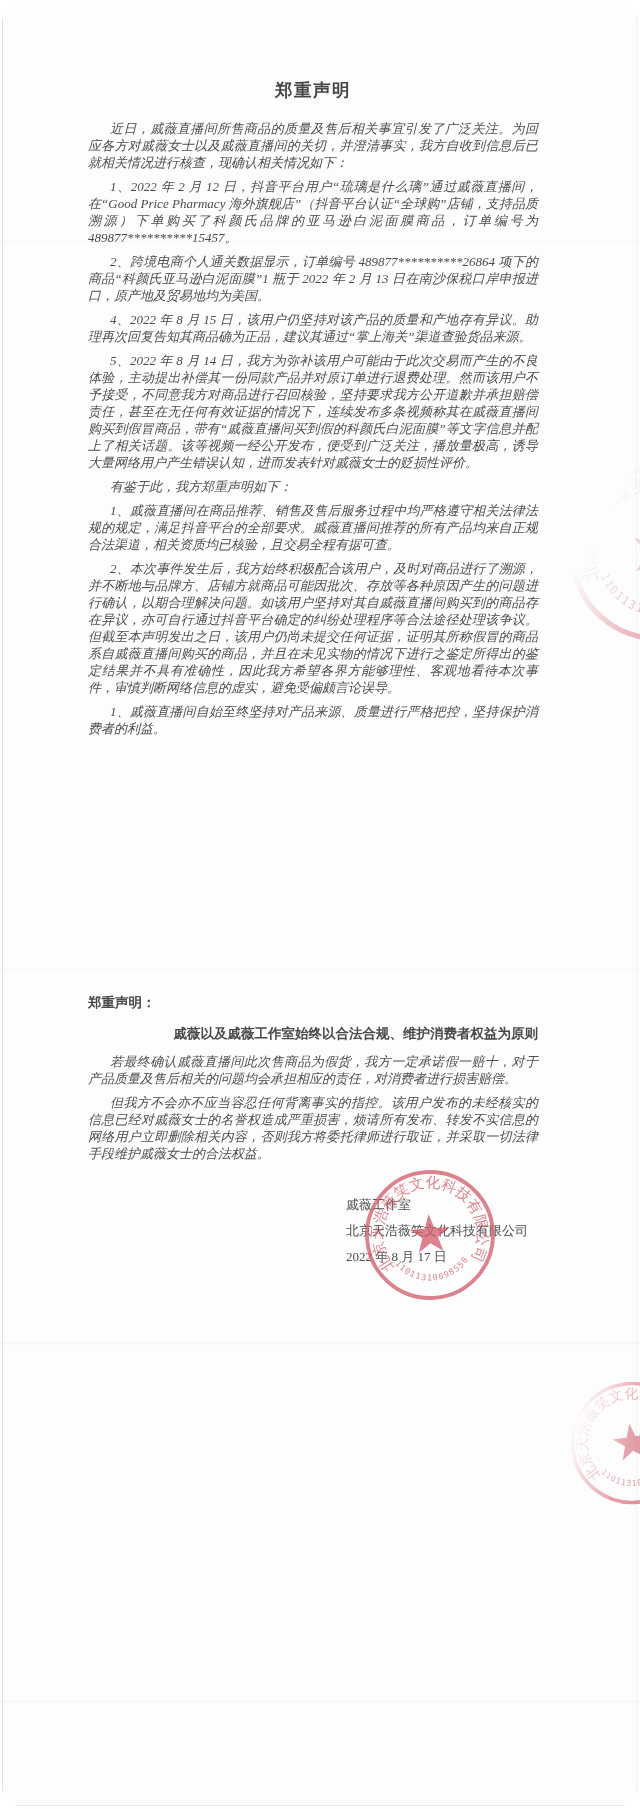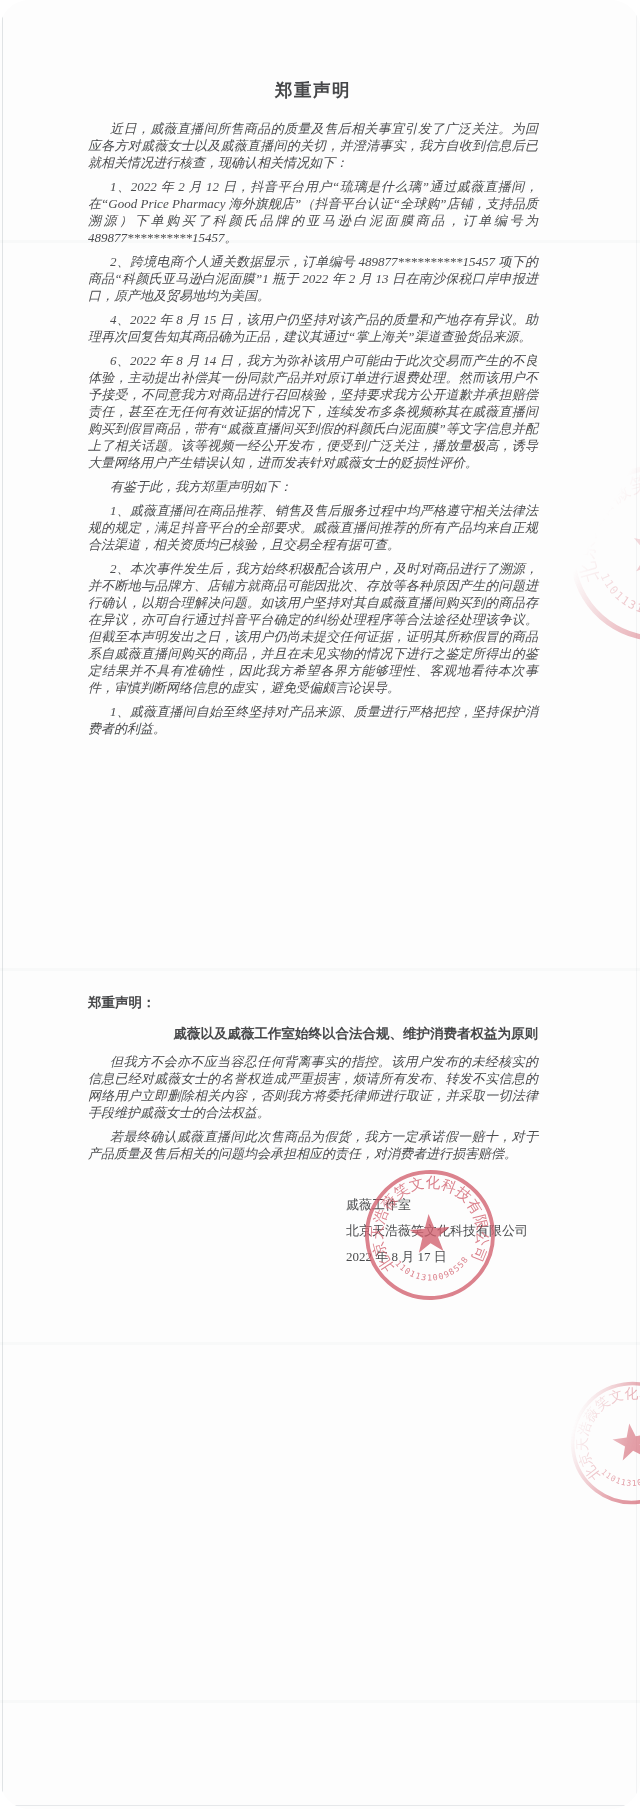--- a/index.html
+++ b/index.html
@@ -62,34 +62,34 @@
   <div class="streak s1"></div>
   <div class="streak s2"></div>
   <div class="streak s3"></div>
   <div class="streak s4"></div>
 
   <div class="doc-title">郑重声明</div>
 
   <div class="doc-body">
     <p>近日，戚薇直播间所售商品的质量及售后相关事宜引发了广泛关注。为回应各方对戚薇女士以及戚薇直播间的关切，并澄清事实，我方自收到信息后已就相关情况进行核查，现确认相关情况如下：</p>
     <p>1、2022 年 2 月 12 日，抖音平台用户“琉璃是什么璃”通过戚薇直播间，在“Good Price Pharmacy 海外旗舰店”（抖音平台认证“全球购”店铺，支持品质溯源）下单购买了科颜氏品牌的亚马逊白泥面膜商品，订单编号为 489877**********15457。</p>
-    <p>2、跨境电商个人通关数据显示，订单编号 489877**********15457 项下的商品“科颜氏亚马逊白泥面膜”1 瓶于 2022 年 2 月 13 日在南沙保税口岸申报进口，原产地及贸易地均为美国。</p>
+    <p>2、跨境电商个人通关数据显示，订单编号 489877**********26864 项下的商品“科颜氏亚马逊白泥面膜”1 瓶于 2022 年 2 月 13 日在南沙保税口岸申报进口，原产地及贸易地均为美国。</p>
     <p>4、2022 年 8 月 15 日，该用户仍坚持对该产品的质量和产地存有异议。助理再次回复告知其商品确为正品，建议其通过“掌上海关”渠道查验货品来源。</p>
-    <p>6、2022 年 8 月 14 日，我方为弥补该用户可能由于此次交易而产生的不良体验，主动提出补偿其一份同款产品并对原订单进行退费处理。然而该用户不予接受，不同意我方对商品进行召回核验，坚持要求我方公开道歉并承担赔偿责任，甚至在无任何有效证据的情况下，连续发布多条视频称其在戚薇直播间购买到假冒商品，带有“戚薇直播间买到假的科颜氏白泥面膜”等文字信息并配上了相关话题。该等视频一经公开发布，便受到广泛关注，播放量极高，诱导大量网络用户产生错误认知，进而发表针对戚薇女士的贬损性评价。</p>
+    <p>5、2022 年 8 月 14 日，我方为弥补该用户可能由于此次交易而产生的不良体验，主动提出补偿其一份同款产品并对原订单进行退费处理。然而该用户不予接受，不同意我方对商品进行召回核验，坚持要求我方公开道歉并承担赔偿责任，甚至在无任何有效证据的情况下，连续发布多条视频称其在戚薇直播间购买到假冒商品，带有“戚薇直播间买到假的科颜氏白泥面膜”等文字信息并配上了相关话题。该等视频一经公开发布，便受到广泛关注，播放量极高，诱导大量网络用户产生错误认知，进而发表针对戚薇女士的贬损性评价。</p>
     <p>有鉴于此，我方郑重声明如下：</p>
     <p>1、戚薇直播间在商品推荐、销售及售后服务过程中均严格遵守相关法律法规的规定，满足抖音平台的全部要求。戚薇直播间推荐的所有产品均来自正规合法渠道，相关资质均已核验，且交易全程有据可查。</p>
     <p>2、本次事件发生后，我方始终积极配合该用户，及时对商品进行了溯源，并不断地与品牌方、店铺方就商品可能因批次、存放等各种原因产生的问题进行确认，以期合理解决问题。如该用户坚持对其自戚薇直播间购买到的商品存在异议，亦可自行通过抖音平台确定的纠纷处理程序等合法途径处理该争议。但截至本声明发出之日，该用户仍尚未提交任何证据，证明其所称假冒的商品系自戚薇直播间购买的商品，并且在未见实物的情况下进行之鉴定所得出的鉴定结果并不具有准确性，因此我方希望各界方能够理性、客观地看待本次事件，审慎判断网络信息的虚实，避免受偏颇言论误导。</p>
     <p>1、戚薇直播间自始至终坚持对产品来源、质量进行严格把控，坚持保护消费者的利益。</p>
   </div>
 
   <div class="promise">
     <div class="promise-heading">郑重声明：</div>
     <div class="promise-principle">戚薇以及戚薇工作室始终以合法合规、维护消费者权益为原则</div>
+    <p>若最终确认戚薇直播间此次售商品为假货，我方一定承诺假一赔十，对于产品质量及售后相关的问题均会承担相应的责任，对消费者进行损害赔偿。</p>
     <p>但我方不会亦不应当容忍任何背离事实的指控。该用户发布的未经核实的信息已经对戚薇女士的名誉权造成严重损害，烦请所有发布、转发不实信息的网络用户立即删除相关内容，否则我方将委托律师进行取证，并采取一切法律手段维护戚薇女士的合法权益。</p>
-    <p>若最终确认戚薇直播间此次售商品为假货，我方一定承诺假一赔十，对于产品质量及售后相关的问题均会承担相应的责任，对消费者进行损害赔偿。</p>
   </div>
 
   <div class="signature">
     <div>戚薇工作室</div>
     <div>北京天浩薇笑文化科技有限公司</div>
     <div>2022 年 8 月 17 日</div>
   </div>
 
   <svg class="seal seal-main" viewBox="0 0 200 200">
     <defs>

